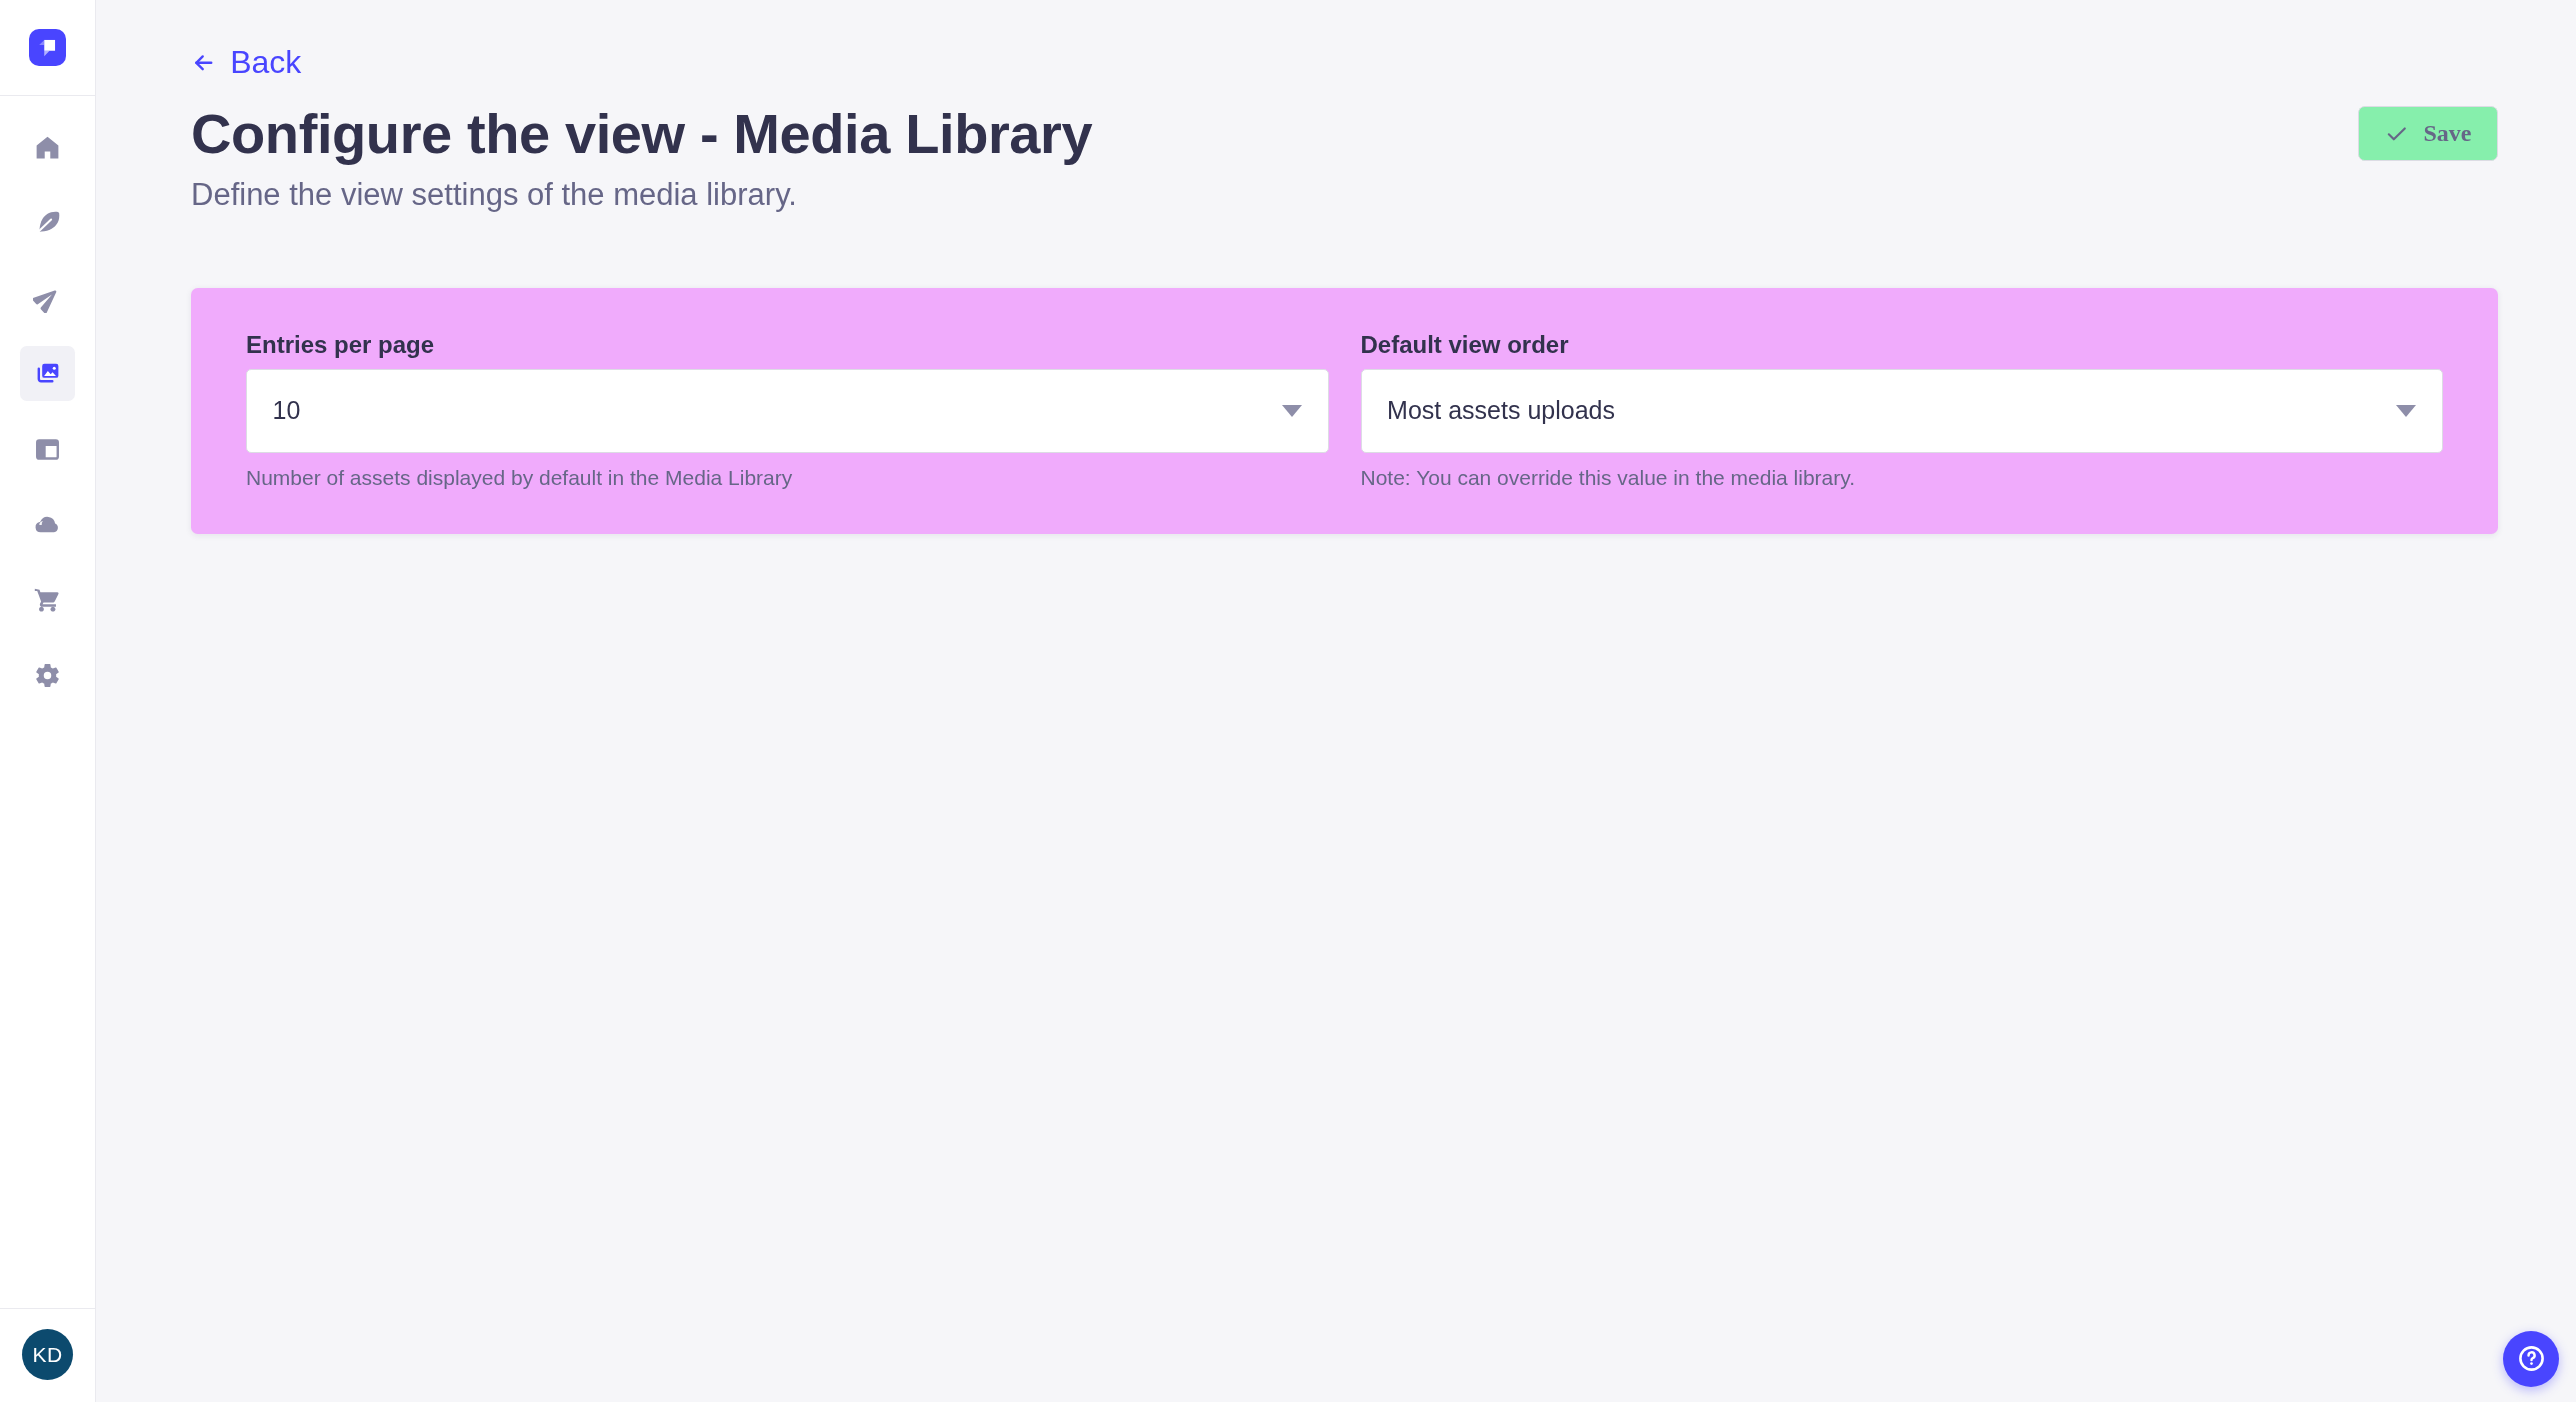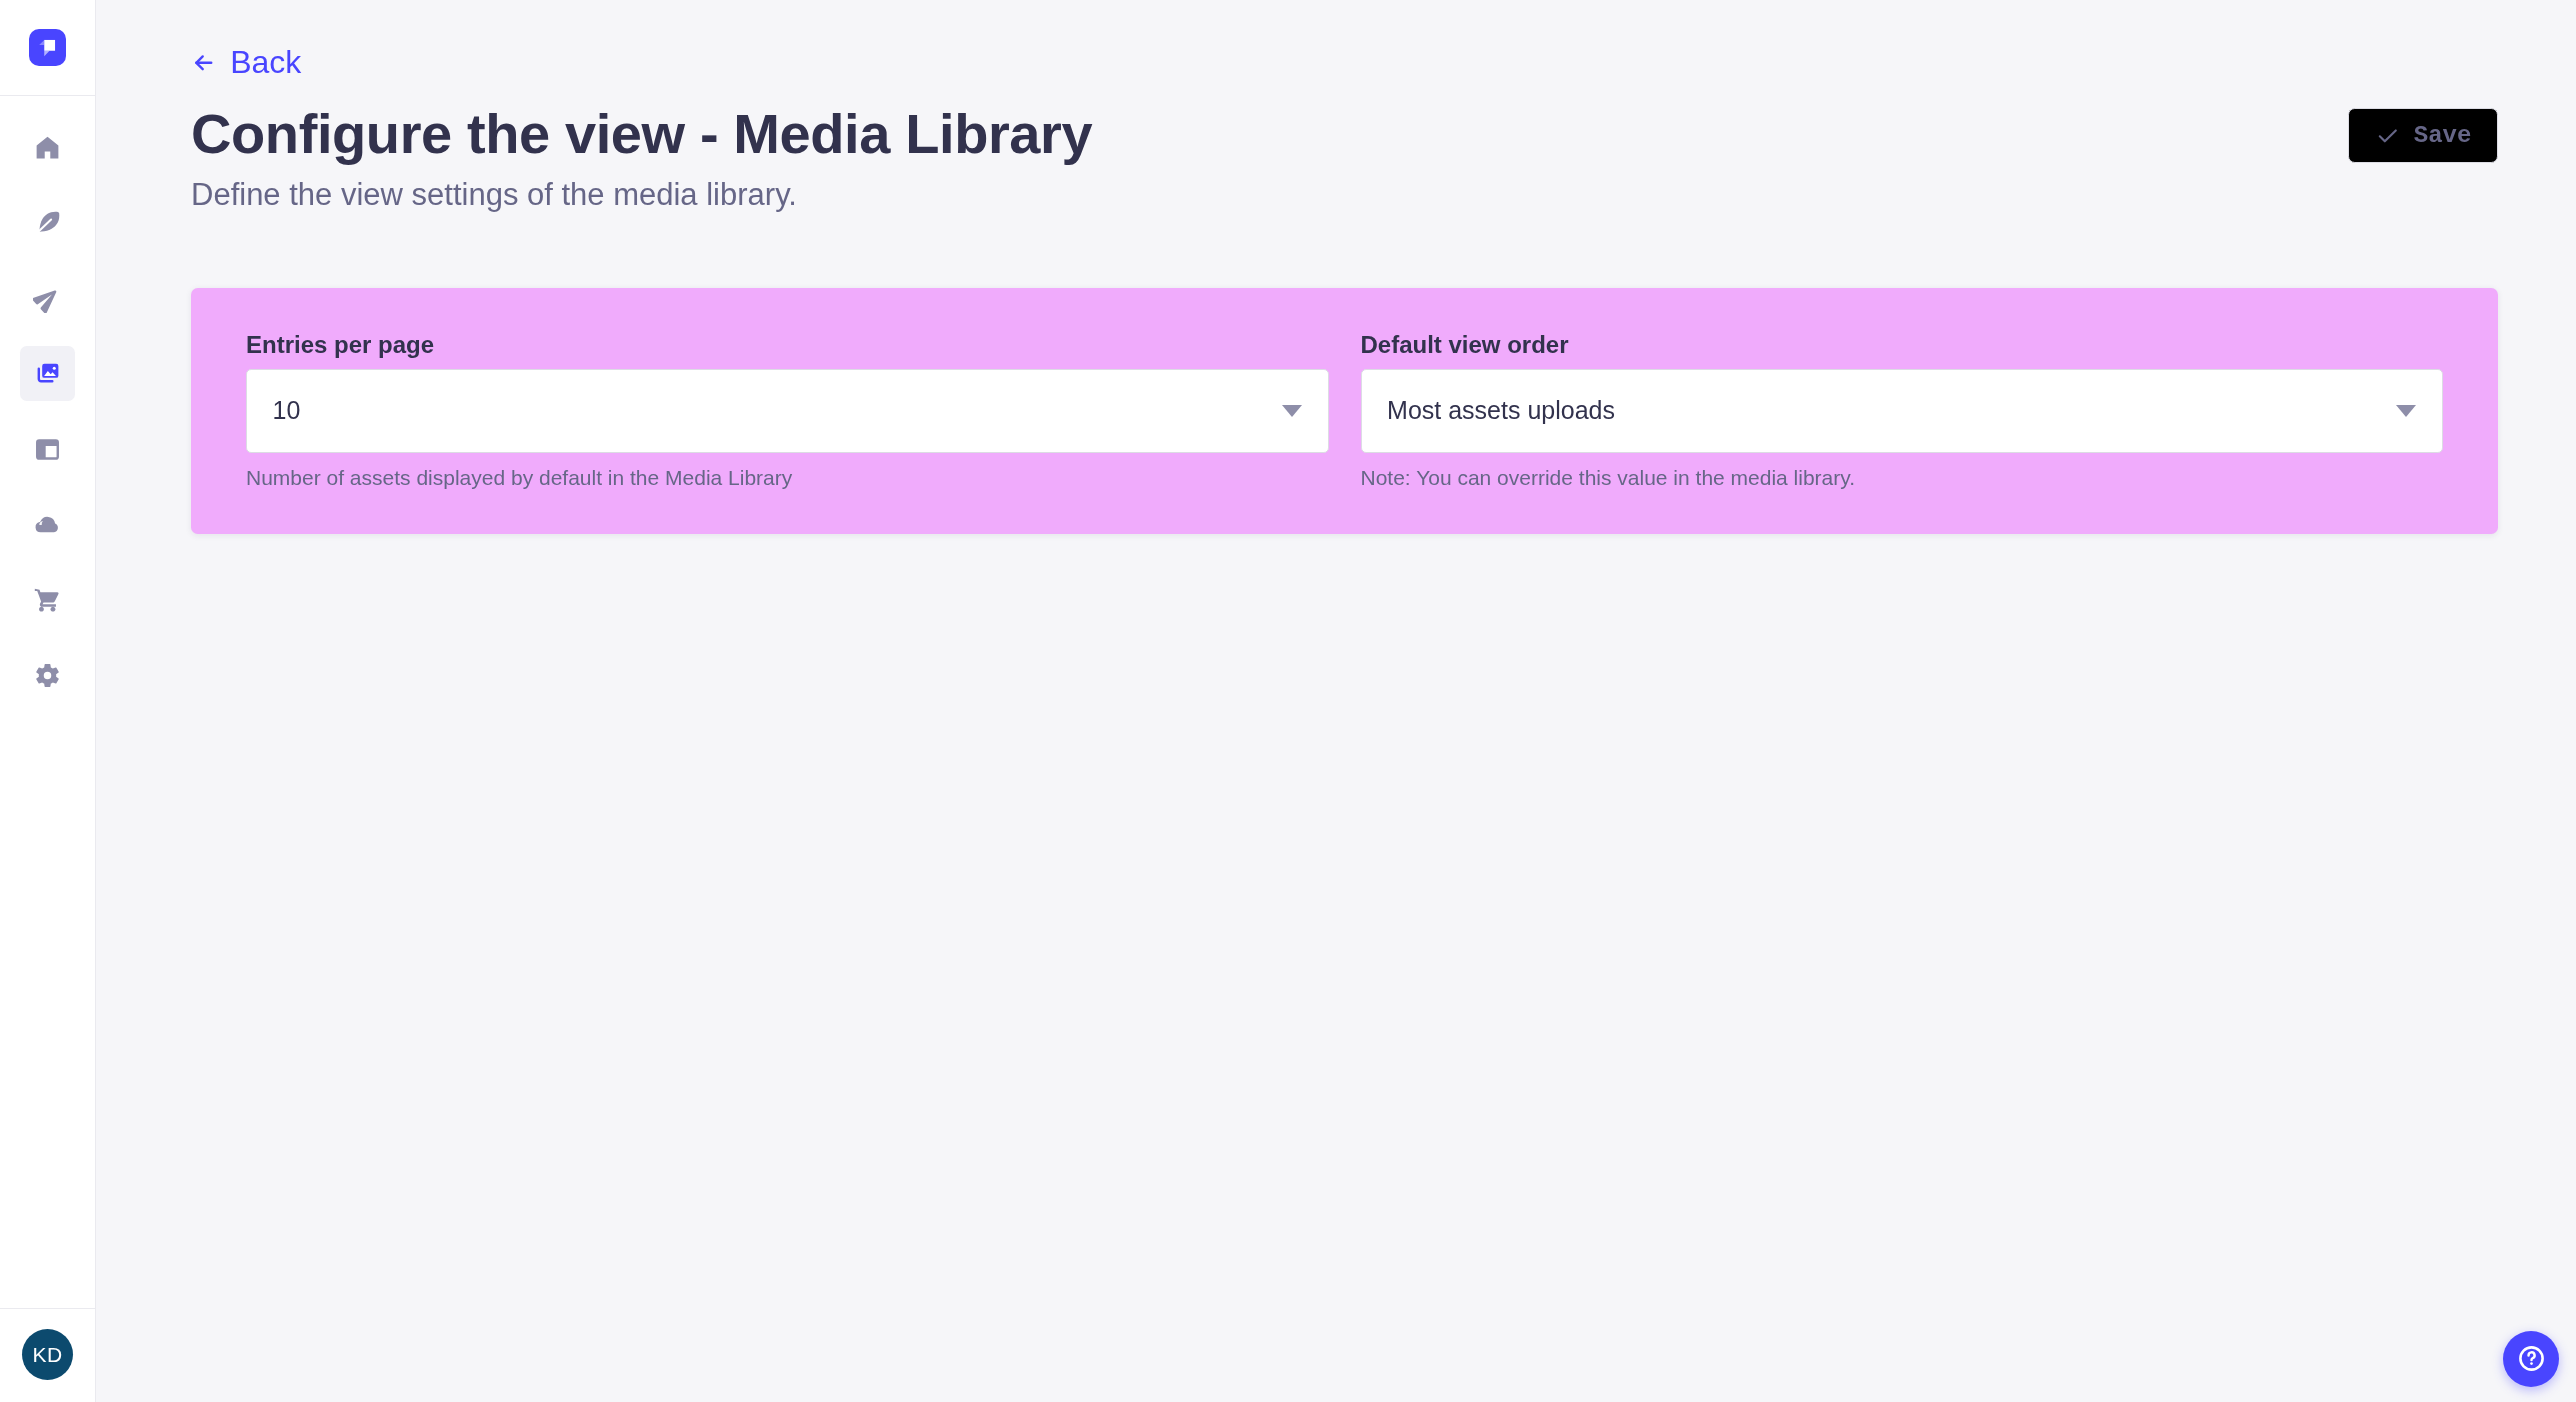--- a/index.html
+++ b/index.html
@@ -68,42 +68,42 @@
     display:inline-flex; align-items:center; gap:13.6px;
     margin-top:44px;
     color:#4945ff;
     font-size:32px; font-weight:500;
     text-decoration:none;
     cursor:pointer;
   }
   .back-link svg { display:block; }
   .header-row {
     margin-top:22px;
-    display:flex; align-items:center; justify-content:space-between;
+    display:flex; align-items:flex-start; justify-content:space-between;
   }
   .page-title {
     font-size:56px; font-weight:700;
     letter-spacing:-0.4px;
     color:#32324d;
     line-height:1.1;
   }
   .page-subtitle {
     margin-top:12px;
     font-size:31px;
     color:#666687;
   }
   .save-button {
     display:inline-flex; align-items:center; gap:13.6px;
     height:55px; padding:0 25.6px;
     margin-top:3.4px;
-    background:#000000;
+    background:#86efac;
     border:0.9px solid #dcdce4;
     border-radius:6.8px;
     color:#666687;
-    font-family:Liberation Mono, monospace;
+    font-family:Liberation Serif, serif;
     font-size:24px; font-weight:600;
     cursor:pointer;
     flex:0 0 auto;
   }
   .save-button svg { display:block; }
 
   
   .card {
     margin-top:75px;
     background:#f0abfc;

